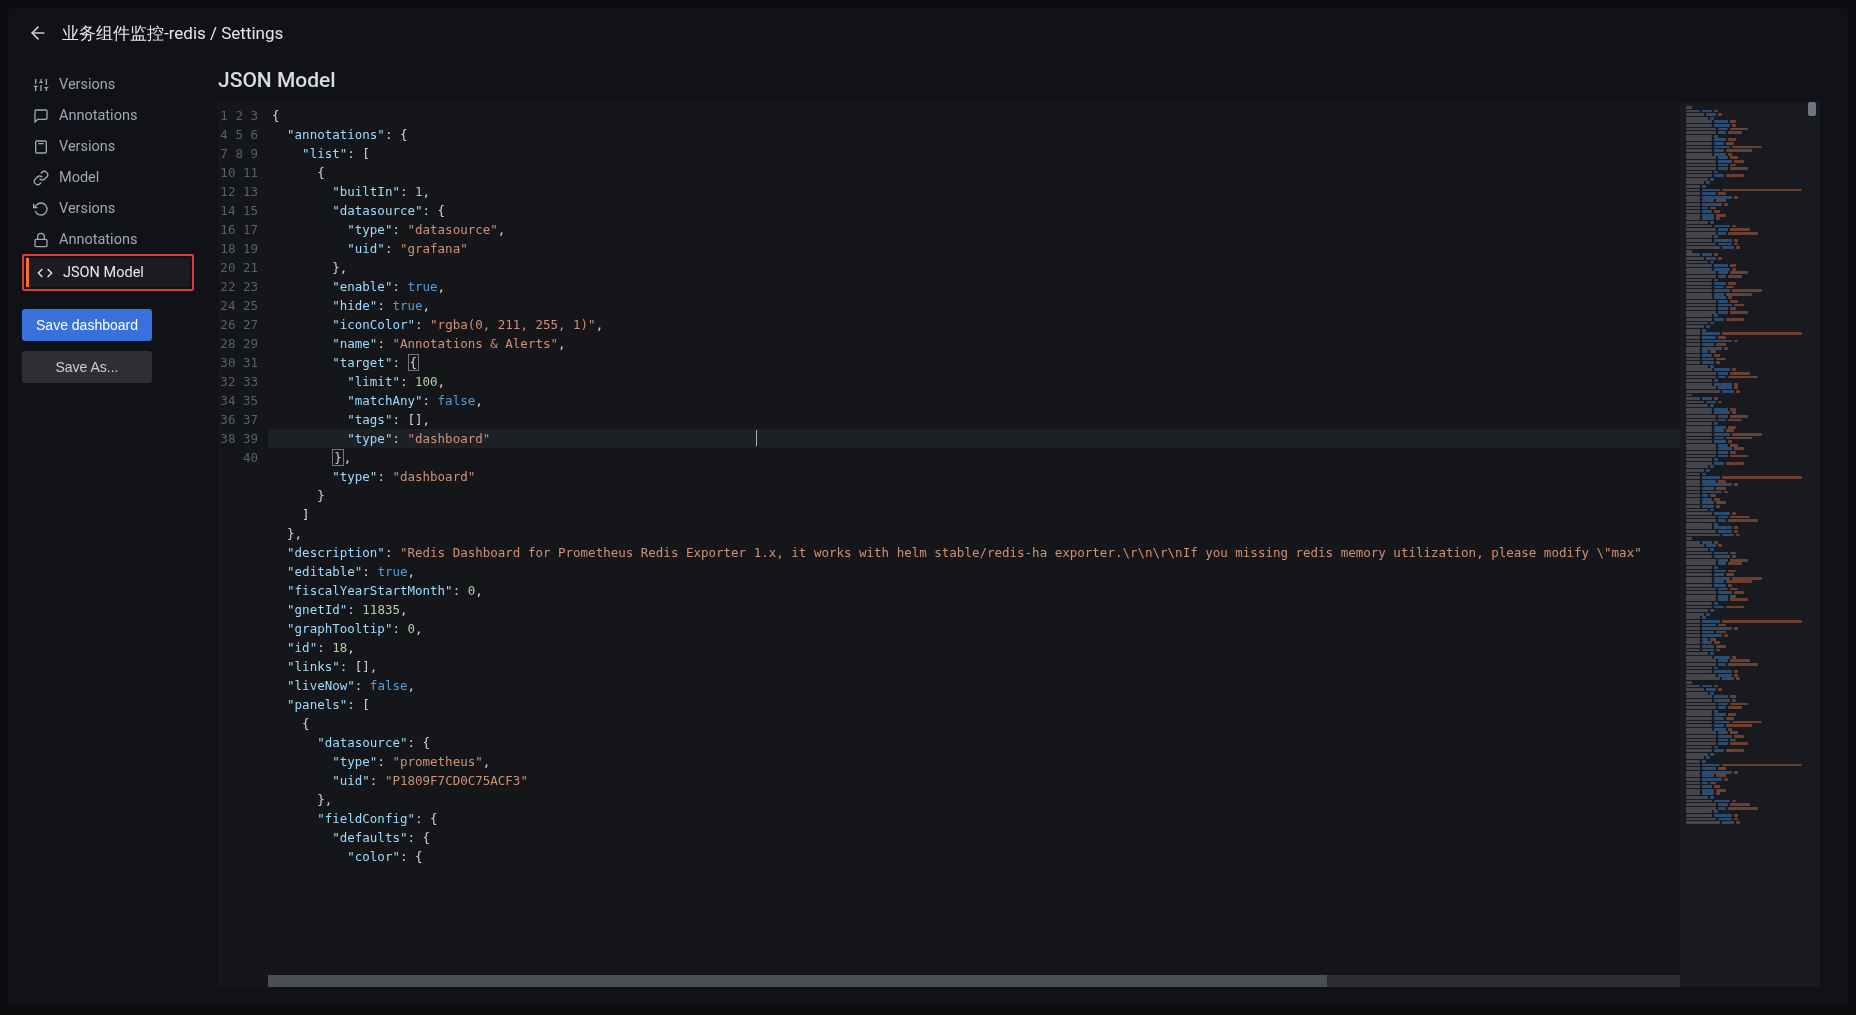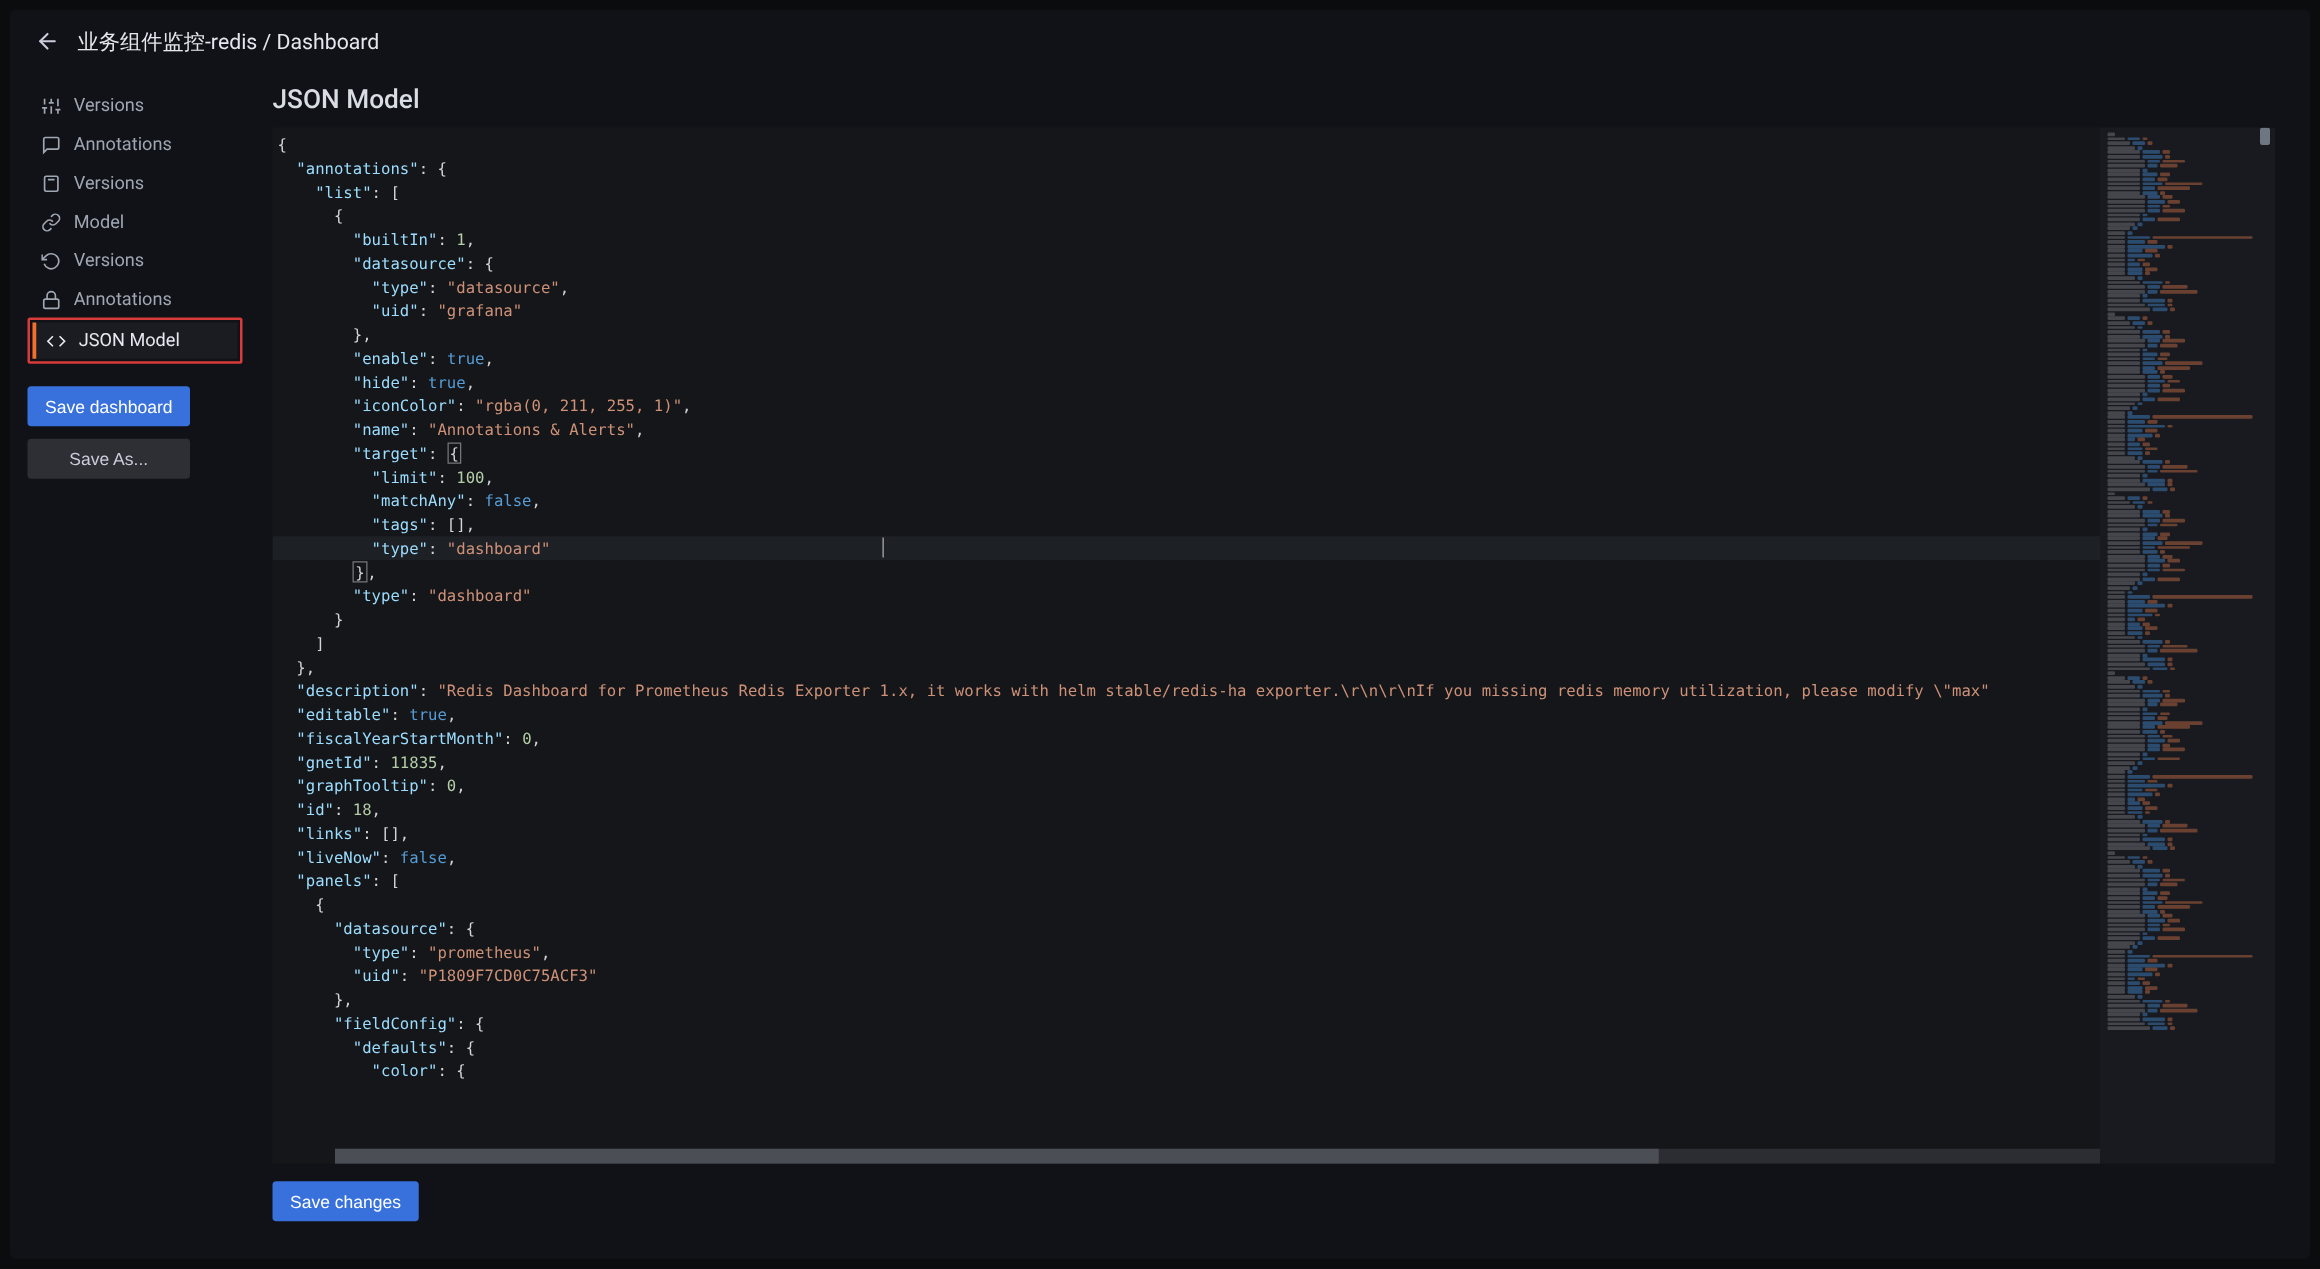--- a/index.html
+++ b/index.html
@@ -167,21 +167,21 @@
 </style>
 </head>
 <body>
 
 <div class="frame">
   <div class="header">
     <svg class="back-arrow" viewBox="0 0 24 24" fill="none" stroke="currentColor" stroke-width="2" stroke-linecap="round" stroke-linejoin="round">
         <line x1="19" y1="12" x2="5" y2="12"></line>
         <polyline points="12 19 5 12 12 5"></polyline>
       </svg>
-    <div class="header-title">业务组件监控-redis / Dashboard</div>
+    <div class="header-title">业务组件监控-redis / Settings</div>
   </div>
   <div class="layout">
     <div class="sidebar">
       <div class="nav-item">
         <svg class="icon" viewBox="0 0 24 24" fill="none" stroke="currentColor" stroke-width="2">
             <line x1="4" y1="21" x2="4" y2="14"></line>
             <line x1="4" y1="10" x2="4" y2="3"></line>
             <line x1="12" y1="21" x2="12" y2="12"></line>
             <line x1="12" y1="8" x2="12" y2="3"></line>
             <line x1="20" y1="21" x2="20" y2="16"></line>
@@ -242,20 +242,61 @@
         </div>
       </div>
       <button class="btn btn-primary">Save dashboard</button>
       <button class="btn btn-secondary">Save As...</button>
     </div>
 
     <div class="main">
       <h2>JSON Model</h2>
 
       <div class="editor-wrap">
+        <div class="gutter" id="gutter">1
+2
+3
+4
+5
+6
+7
+8
+9
+10
+11
+12
+13
+14
+15
+16
+17
+18
+19
+20
+21
+22
+23
+24
+25
+26
+27
+28
+29
+30
+31
+32
+33
+34
+35
+36
+37
+38
+39
+40
+</div>
         <div class="code" id="code"><div class="line"><span class="tok-punc">{</span></div><div class="line">  <span class="tok-key">"annotations"</span><span class="tok-punc">: {</span></div><div class="line">    <span class="tok-key">"list"</span><span class="tok-punc">: [</span></div><div class="line">      <span class="tok-punc">{</span></div><div class="line">        <span class="tok-key">"builtIn"</span><span class="tok-punc">: </span><span class="tok-num">1</span><span class="tok-punc">,</span></div><div class="line">        <span class="tok-key">"datasource"</span><span class="tok-punc">: {</span></div><div class="line">          <span class="tok-key">"type"</span><span class="tok-punc">: </span><span class="tok-str">"datasource"</span><span class="tok-punc">,</span></div><div class="line">          <span class="tok-key">"uid"</span><span class="tok-punc">: </span><span class="tok-str">"grafana"</span></div><div class="line">        <span class="tok-punc">},</span></div><div class="line">        <span class="tok-key">"enable"</span><span class="tok-punc">: </span><span class="tok-bool">true</span><span class="tok-punc">,</span></div><div class="line">        <span class="tok-key">"hide"</span><span class="tok-punc">: </span><span class="tok-bool">true</span><span class="tok-punc">,</span></div><div class="line">        <span class="tok-key">"iconColor"</span><span class="tok-punc">: </span><span class="tok-str">"rgba(0, 211, 255, 1)"</span><span class="tok-punc">,</span></div><div class="line">        <span class="tok-key">"name"</span><span class="tok-punc">: </span><span class="tok-str">"Annotations &amp; Alerts"</span><span class="tok-punc">,</span></div><div class="line">        <span class="tok-key">"target"</span><span class="tok-punc">: </span><span class="box-cursor"><span class="tok-punc">{</span></span></div><div class="line">          <span class="tok-key">"limit"</span><span class="tok-punc">: </span><span class="tok-num">100</span><span class="tok-punc">,</span></div><div class="line">          <span class="tok-key">"matchAny"</span><span class="tok-punc">: </span><span class="tok-bool">false</span><span class="tok-punc">,</span></div><div class="line">          <span class="tok-key">"tags"</span><span class="tok-punc">: [],</span></div><div class="line hl">          <span class="tok-key">"type"</span><span class="tok-punc">: </span><span class="tok-str">"dashboard"</span></div><div class="line">        <span class="box-cursor"><span class="tok-punc">}</span></span><span class="tok-punc">,</span></div><div class="line">        <span class="tok-key">"type"</span><span class="tok-punc">: </span><span class="tok-str">"dashboard"</span></div><div class="line">      <span class="tok-punc">}</span></div><div class="line">    <span class="tok-punc">]</span></div><div class="line">  <span class="tok-punc">},</span></div><div class="line">  <span class="tok-key">"description"</span><span class="tok-punc">: </span><span class="tok-str">"Redis Dashboard for Prometheus Redis Exporter 1.x, it works with helm stable/redis-ha exporter.\r\n\r\nIf you missing redis memory utilization, please modify \"max"</span></div><div class="line">  <span class="tok-key">"editable"</span><span class="tok-punc">: </span><span class="tok-bool">true</span><span class="tok-punc">,</span></div><div class="line">  <span class="tok-key">"fiscalYearStartMonth"</span><span class="tok-punc">: </span><span class="tok-num">0</span><span class="tok-punc">,</span></div><div class="line">  <span class="tok-key">"gnetId"</span><span class="tok-punc">: </span><span class="tok-num">11835</span><span class="tok-punc">,</span></div><div class="line">  <span class="tok-key">"graphTooltip"</span><span class="tok-punc">: </span><span class="tok-num">0</span><span class="tok-punc">,</span></div><div class="line">  <span class="tok-key">"id"</span><span class="tok-punc">: </span><span class="tok-num">18</span><span class="tok-punc">,</span></div><div class="line">  <span class="tok-key">"links"</span><span class="tok-punc">: [],</span></div><div class="line">  <span class="tok-key">"liveNow"</span><span class="tok-punc">: </span><span class="tok-bool">false</span><span class="tok-punc">,</span></div><div class="line">  <span class="tok-key">"panels"</span><span class="tok-punc">: [</span></div><div class="line">    <span class="tok-punc">{</span></div><div class="line">      <span class="tok-key">"datasource"</span><span class="tok-punc">: {</span></div><div class="line">        <span class="tok-key">"type"</span><span class="tok-punc">: </span><span class="tok-str">"prometheus"</span><span class="tok-punc">,</span></div><div class="line">        <span class="tok-key">"uid"</span><span class="tok-punc">: </span><span class="tok-str">"P1809F7CD0C75ACF3"</span></div><div class="line">      <span class="tok-punc">},</span></div><div class="line">      <span class="tok-key">"fieldConfig"</span><span class="tok-punc">: {</span></div><div class="line">        <span class="tok-key">"defaults"</span><span class="tok-punc">: {</span></div><div class="line">          <span class="tok-key">"color"</span><span class="tok-punc">: {</span></div></div>
         <div class="minimap">
           <div class="minimap-lines" id="minimap">
               <div class="mm-row">
                 <div class="mm-p" style="width:6px"></div>
               </div>
               <div class="mm-row">
                 <div class="mm-p" style="width:14px"></div>
                 <div class="mm-k" style="width:10px"></div>
                 <div class="mm-s" style="width:4px"></div>
@@ -1203,18 +1244,15 @@
                 <div class="mm-s" style="width:4px"></div>
               </div>
             </div>
           <div class="viewport"></div>
         </div>
         <div class="hscroll">
           <div class="hscroll-thumb"></div>
         </div>
       </div>
 
-      <div class="save-changes">
-        <button class="btn btn-primary">Save changes</button>
-      </div>
     </div>
   </div>
 </div>
 
 </body></html>

